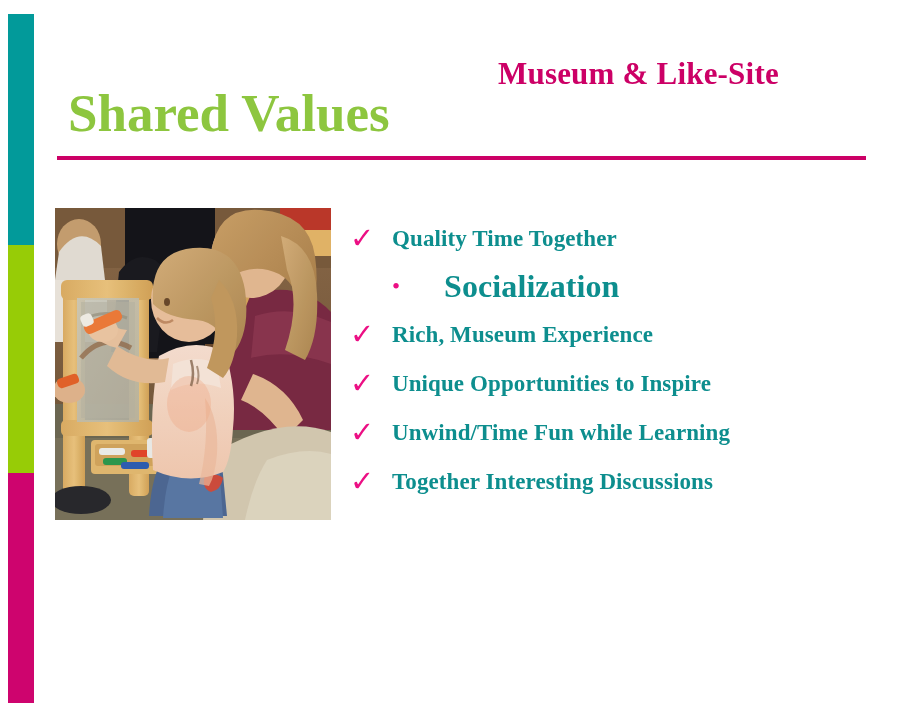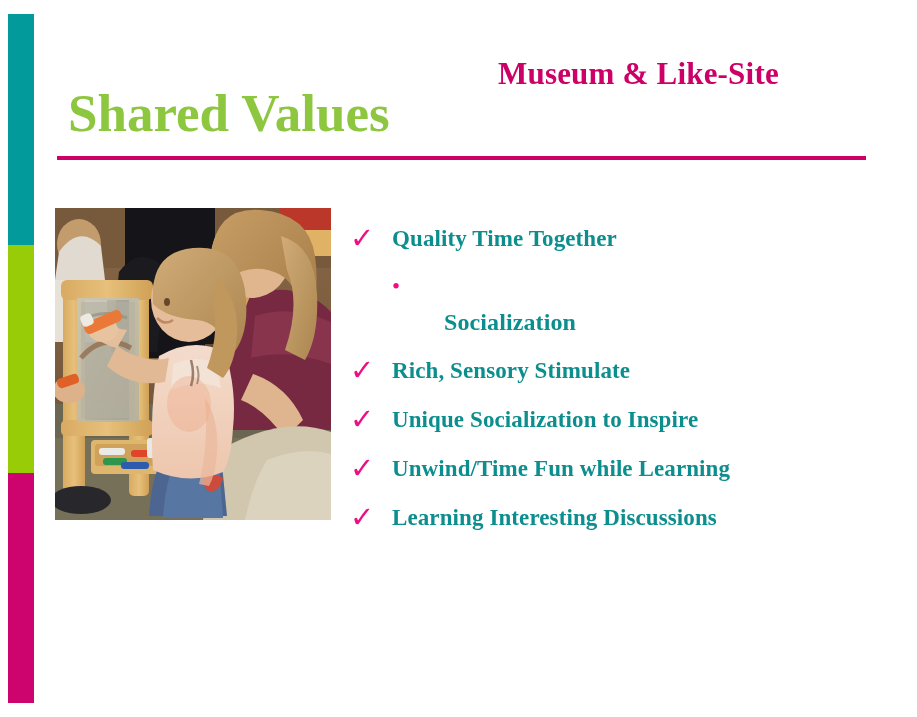--- a/index.html
+++ b/index.html
@@ -113,23 +113,22 @@
     letter-spacing: 0.1px;
   }
   
   .bullet-row.sub .bullet-mark {
     width: 96px;
     font-size: 23px;
     line-height: 45px;
     padding-left: 44px;
   }
   .bullet-row.sub .bullet-text {
-    font-size: 24px;
+    font-size: 32px;
     line-height: 45px;
-    margin-top: 36px;
   }
 </style>
 </head>
 <body>
 
 <div class="slide">
 
   <div class="accent-bar">
     <div class="accent-seg teal"></div>
     <div class="accent-seg green"></div>
@@ -267,33 +266,33 @@
       <span class="bullet-text">Quality Time Together</span>
     </div>
 
     <div class="bullet-row sub">
       <span class="bullet-mark">•</span>
       <span class="bullet-text">Socialization</span>
     </div>
 
     <div class="bullet-row">
       <span class="bullet-mark">✓</span>
-      <span class="bullet-text">Rich, Sensory Stimulate</span>
-    </div>
-
-    <div class="bullet-row">
-      <span class="bullet-mark">✓</span>
-      <span class="bullet-text">Unique Socialization to Inspire</span>
+      <span class="bullet-text">Rich, Museum Experience</span>
+    </div>
+
+    <div class="bullet-row">
+      <span class="bullet-mark">✓</span>
+      <span class="bullet-text">Unique Opportunities to Inspire</span>
     </div>
 
     <div class="bullet-row">
       <span class="bullet-mark">✓</span>
       <span class="bullet-text">Unwind/Time Fun while Learning</span>
     </div>
 
     <div class="bullet-row">
       <span class="bullet-mark">✓</span>
-      <span class="bullet-text">Learning Interesting Discussions</span>
+      <span class="bullet-text">Together Interesting Discussions</span>
     </div>
 
   </div>
 
 </div>
 
 </body></html>

